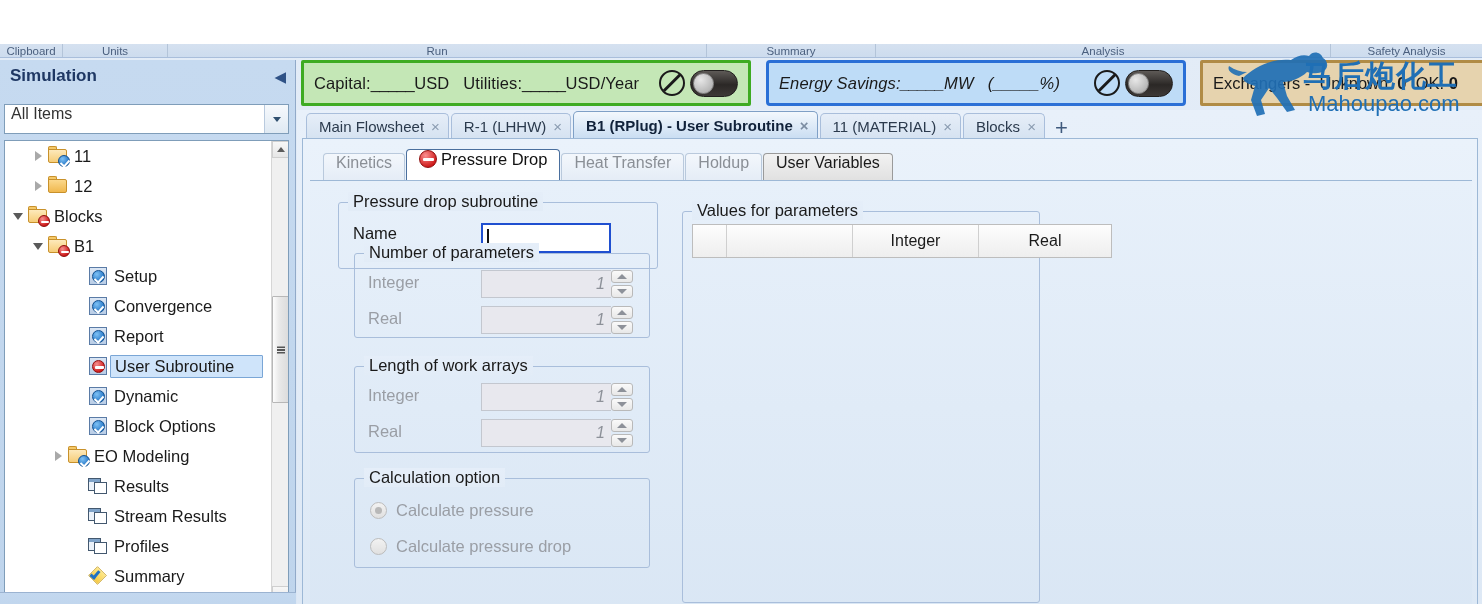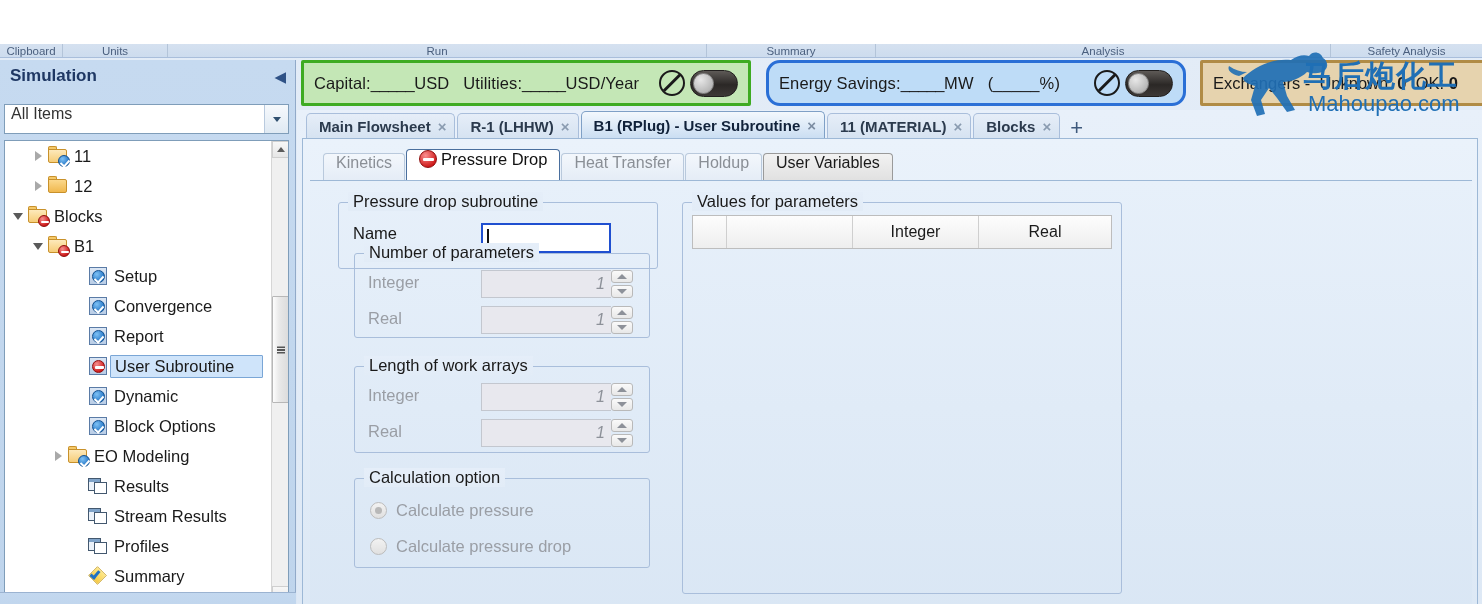--- a/index.html
+++ b/index.html
@@ -44,21 +44,22 @@
   .econ-capital {
     left: 301px; width: 450px;
     background: #c4e7b6;
     border: 3px solid #3eab22;
     border-radius: 2px;
   }
   .econ-energy {
     left: 766px; width: 420px;
     background: #bedcf7;
     border: 3px solid #2a6fd6;
-    border-radius: 14px;
+    border-radius: 4px;
+    font-style: italic;
   }
   .econ-exch {
     left: 1200px; width: 300px;
     background: #e6d3ae;
     border: 3px solid #b08b45;
     border-radius: 2px;
   }
   .econ-text {
     font-size: 16.5px; color: #1a1a1a;
     white-space: nowrap;
@@ -359,21 +360,20 @@
     position: relative; height: 26px;
     display: flex; align-items: center;
     padding: 0 8px 0 12px;
     margin-right: 2px;
     font-size: 15px; color: #2b3a4d;
     background: linear-gradient(180deg,#e6eef8 0%,#d5e2f1 100%);
     border: 1px solid #a9bedb; border-bottom: none;
     border-radius: 5px 5px 0 0;
     white-space: nowrap;
     cursor: pointer;
-    font-weight: bold;
   }
   .doc-tab.active {
     background: linear-gradient(180deg,#f3f8fd 0%,#c9ddf2 100%);
     font-weight: bold; color: #11223a;
     height: 28px;
     border-color: #7fa0c6;
   }
   .doc-tab .x {
     margin-left: 7px; font-size: 15px; color: #8a9bb0; line-height: 1;
   }
@@ -435,21 +435,21 @@
     position: absolute; top: -11px; left: 9px;
     padding: 0 5px; font-size: 16.5px; color: #1a1a1a;
     background: linear-gradient(180deg,#e5eef9 0%,#e2ecf7 100%);
     white-space: nowrap;
   }
 
   #gb-pds { left: 28px; top: 21px; width: 320px; height: 67px; }
   #gb-params { left: 44px; top: 72px; width: 296px; height: 85px; }
   #gb-work { left: 44px; top: 185px; width: 296px; height: 87px; }
   #gb-calc { left: 44px; top: 297px; width: 296px; height: 90px; }
-  #gb-values { left: 372px; top: 21px; width: 440px; height: 392px; }
+  #gb-values { left: 372px; top: 30px; width: 358px; height: 392px; }
 
   .fld-label {
     position: absolute; font-size: 16.5px; color: #1a1a1a;
   }
   .fld-label.dim { color: #9a9ea5; }
 
   .name-input {
     position: absolute; left: 142px; top: 20px;
     width: 130px; height: 30px;
     background: #ffffff; border: 2px solid #1f4fd0;

